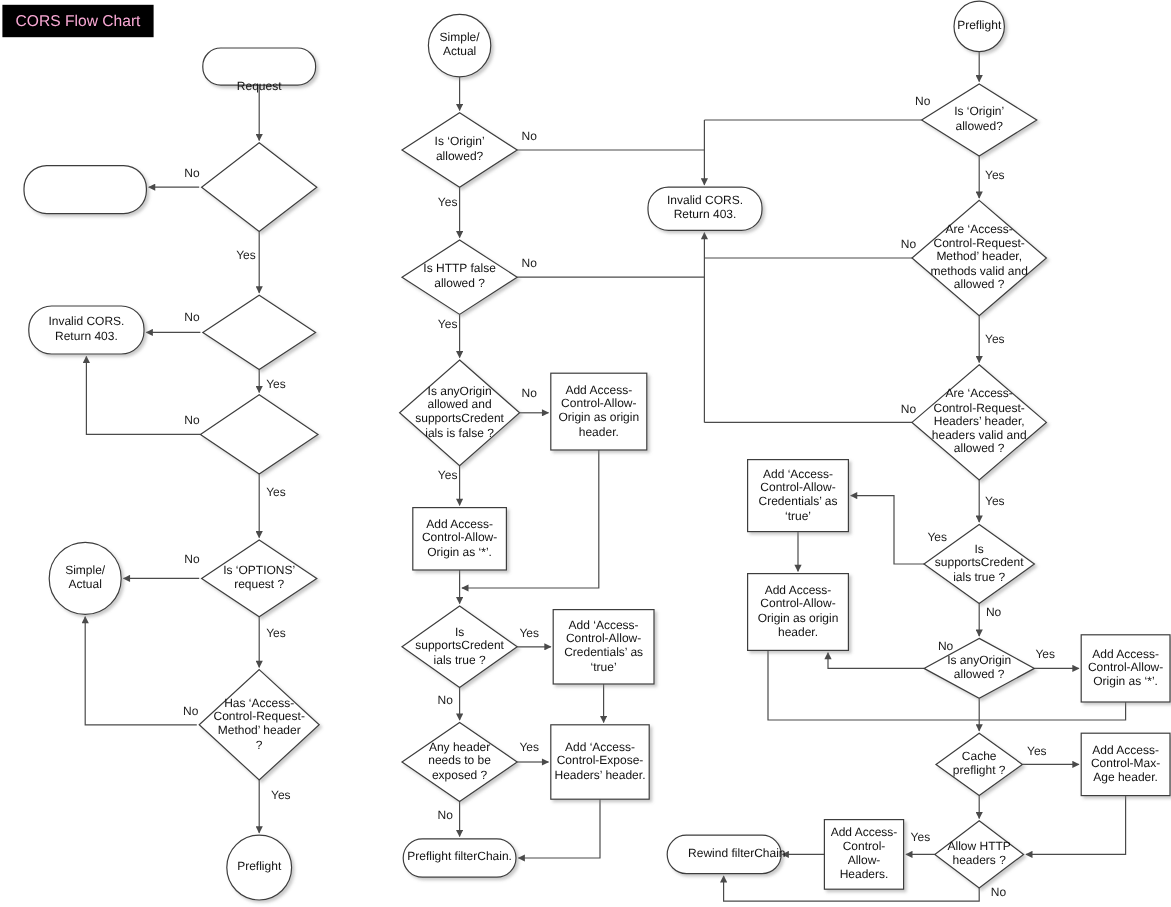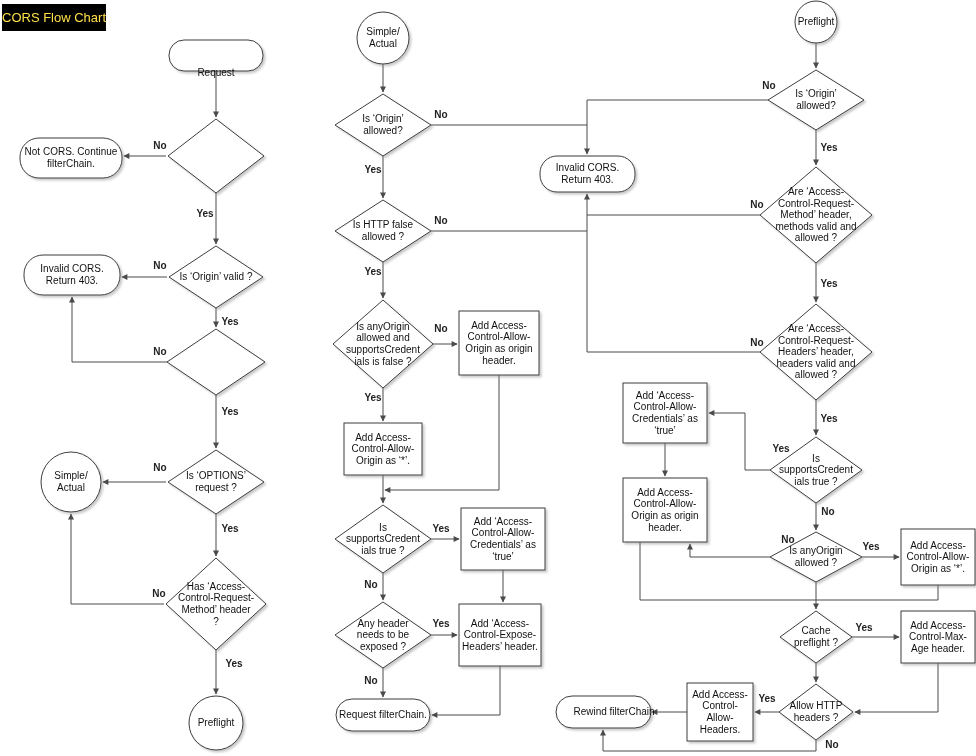--- a/index.html
+++ b/index.html
@@ -1,25 +1,25 @@
 <!DOCTYPE html>
 <html><head>
 <meta charset="utf-8">
 <style>
   html,body{margin:0;padding:0;background:#fff;}
   .stage{position:relative;width:976px;height:756px;background:#fff;overflow:hidden;
          font-family:"Liberation Sans","DejaVu Sans",sans-serif;}
   .stage svg{position:absolute;left:0;top:0;}
   svg .shape{fill:#ffffff;stroke:#3d3d3d;stroke-width:1;}
   svg .edge{fill:none;stroke:#4a4a4a;stroke-width:1;}
-  .title{position:absolute;left:2px;top:4px;background:#000;color:#fde047;
-         padding:6px 0;font-size:13px;}
+  .title{position:absolute;left:2px;top:4px;background:#000;color:#f9a8d4;
+         padding:6px 11px;font-size:13px;}
   .lbl{position:absolute;display:flex;align-items:center;justify-content:center;
        text-align:center;white-space:pre-line;font-size:10px;line-height:1.16;color:#111;}
-  .el{position:absolute;font-size:10px;color:#222;transform:translate(-50%,-50%);font-weight:bold;}
+  .el{position:absolute;font-size:10px;color:#222;transform:translate(-50%,-50%);}
 </style>
 </head>
 <body>
 
 <div class="stage">
 
 <svg width="976" height="756" viewBox="0 0 976 756">
   <defs>
     <marker id="arrow" viewBox="0 0 10 10" refX="9" refY="5" markerWidth="7" markerHeight="6" orient="auto-start-reverse">
       <path d="M0,0 L10,5 L0,10 z" fill="#4a4a4a"></path>
@@ -117,23 +117,20 @@
   <polygon class="shape" points="816,611 852,637 816,663 780,637" filter="url(#ds)"></polygon>
   <rect class="shape" x="901" y="611" width="74" height="52" filter="url(#ds)"></rect>
   <polygon class="shape" points="816,684 853,712 816,740 779,712" filter="url(#ds)"></polygon>
   <rect class="shape" x="687" y="683" width="66" height="58" filter="url(#ds)"></rect>
   <rect class="shape" x="556" y="696" width="95" height="32" rx="16" filter="url(#ds)"></rect>
 </svg>
 
 <div class="title">CORS Flow Chart</div>
 
 <div class="lbl" style="left:169px;top:57px;width:94px;height:31px">Request</div>
-<div class="lbl" style="left:20px;top:138px;width:102px;height:40px">Not CORS. Continue
-filterChain.</div>
-<div class="lbl" style="left:169px;top:246px;width:94px;height:62px">Is ‘Origin’ valid ?</div>
 <div class="lbl" style="left:24px;top:255px;width:96px;height:40px">Invalid CORS.
 Return 403.</div>
 <div class="lbl" style="left:41px;top:452px;width:60px;height:60px">Simple/
 Actual</div>
 <div class="lbl" style="left:168px;top:450px;width:96px;height:64px">Is ‘OPTIONS’
 request ?</div>
 <div class="lbl" style="left:166px;top:558px;width:100px;height:92px">Has ‘Access-
 Control-Request-
 Method’ header
 ?</div>
@@ -162,21 +159,21 @@
 <div class="lbl" style="left:461px;top:508px;width:84px;height:62px">Add ‘Access-
 Control-Allow-
 Credentials’ as
 ‘true’</div>
 <div class="lbl" style="left:335px;top:602px;width:96px;height:66px">Any header
 needs to be
 exposed ?</div>
 <div class="lbl" style="left:459px;top:604px;width:82px;height:62px">Add ‘Access-
 Control-Expose-
 Headers’ header.</div>
-<div class="lbl" style="left:336px;top:699px;width:94px;height:32px">Request filterChain.</div>
+<div class="lbl" style="left:336px;top:699px;width:94px;height:32px">Preflight filterChain.</div>
 <div class="lbl" style="left:540px;top:156px;width:95px;height:36px">Invalid CORS.
 Return 403.</div>
 
 <div class="lbl" style="left:795px;top:1px;width:42px;height:42px">Preflight</div>
 <div class="lbl" style="left:768px;top:70px;width:96px;height:60px">Is ‘Origin’
 allowed?</div>
 <div class="lbl" style="left:760px;top:167px;width:112px;height:96px">Are ‘Access-
 Control-Request-
 Method’ header,
 methods  valid and

